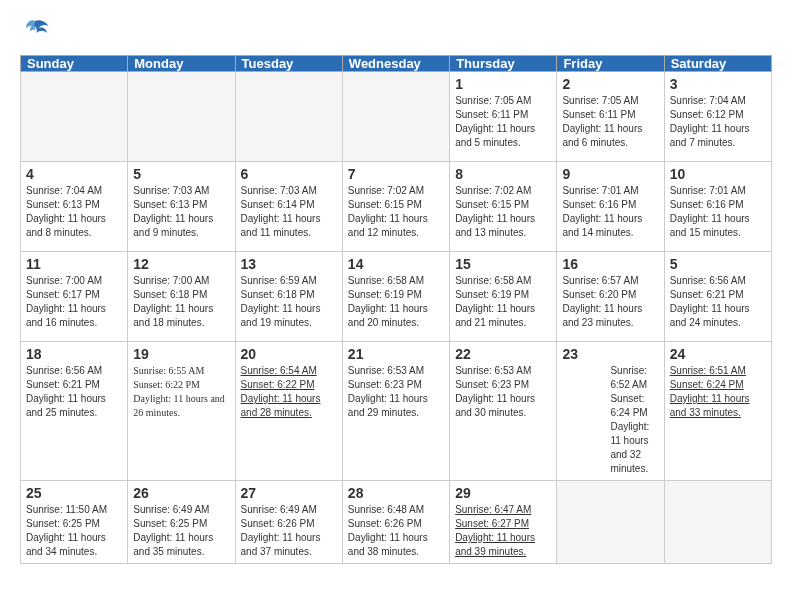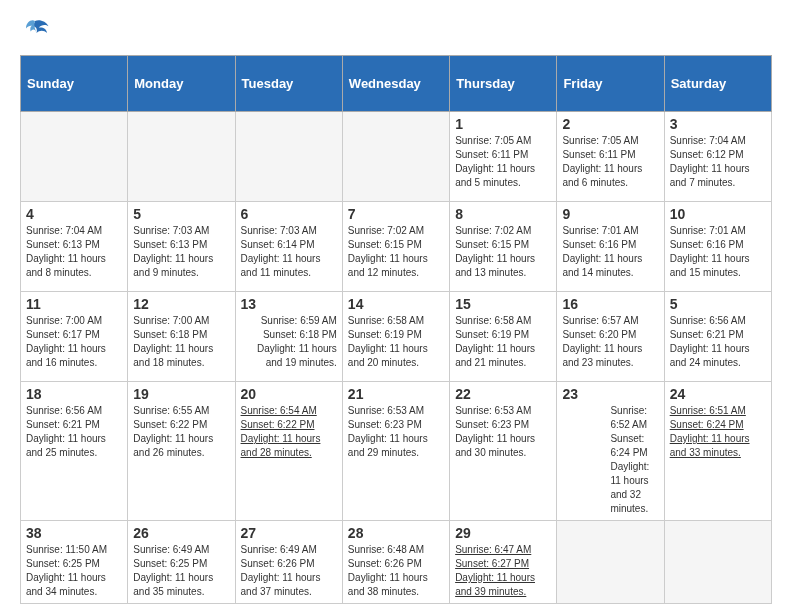--- a/index.html
+++ b/index.html
@@ -8,21 +8,21 @@
     .header { display: flex; justify-content: space-between; align-items: flex-start; margin-bottom: 10px; }
     .logo { display: flex; align-items: center; }
     .logo-text { display: flex; flex-direction: column; line-height: 1.1; }
     .logo-general { font-size: 18px; font-weight: bold; color: #333; }
     .logo-blue { font-size: 18px; font-weight: bold; color: #2a6db5; }
     .logo-bird { width: 30px; height: 30px; }
     .title-area { text-align: right; }
     .month-title { font-size: 36px; color: #333; font-weight: normal; }
     .location { font-size: 16px; color: #555; }
     .calendar { width: 100%; border-collapse: collapse; }
-    .calendar th { background: #2a6db5; color: #fff; text-align: left; padding: 20px 6px; font-size: 13px; border: 1px solid #aaa; }
+    .calendar th { background: #2a6db5; color: #fff; text-align: left; padding: 0 6px; font-size: 13px; border: 1px solid #aaa; }
     .calendar td { border: 1px solid #ccc; vertical-align: top; padding: 4px 5px; width: calc(100%/7); background: #fff; }
     .calendar td.empty { background: #f5f5f5; }
     .day-num { font-size: 14px; font-weight: bold; color: #333; margin-bottom: 2px; }
     .day-info { font-size: 10px; color: #333; line-height: 1.4; }
     tr.week-row td { height: 90px; }
     tr.week-row-last td { height: 80px; }
   </style>
 </head>
 <body>
 
@@ -133,21 +133,21 @@
 Daylight: 11 hours and 16 minutes.</div>
           </td>
           <td>
             <div class="day-num">12</div>
             <div class="day-info" style="white-space: pre-line;">Sunrise: 7:00 AM
 Sunset: 6:18 PM
 Daylight: 11 hours and 18 minutes.</div>
           </td>
           <td>
             <div class="day-num">13</div>
-            <div class="day-info" style="white-space: pre-line; text-align: right;">Sunrise: 6:59 AM
+            <div class="day-info" style="white-space: pre-line;">Sunrise: 6:59 AM
 Sunset: 6:18 PM
 Daylight: 11 hours and 19 minutes.</div>
           </td>
           <td>
             <div class="day-num">14</div>
             <div class="day-info" style="white-space: pre-line;">Sunrise: 6:58 AM
 Sunset: 6:19 PM
 Daylight: 11 hours and 20 minutes.</div>
           </td>
           <td>
@@ -171,21 +171,21 @@
         </tr>
         <tr class="week-row">
           <td>
             <div class="day-num">18</div>
             <div class="day-info" style="white-space: pre-line;">Sunrise: 6:56 AM
 Sunset: 6:21 PM
 Daylight: 11 hours and 25 minutes.</div>
           </td>
           <td>
             <div class="day-num">19</div>
-            <div class="day-info" style="white-space: pre-line;">Sunrise: 6:55 AM
+            <div class="day-info" style="white-space: pre-line; font-family: Liberation Serif, serif;">Sunrise: 6:55 AM
 Sunset: 6:22 PM
 Daylight: 11 hours and 26 minutes.</div>
           </td>
           <td>
             <div class="day-num">20</div>
             <div class="day-info" style="white-space: pre-line; text-decoration: underline;">Sunrise: 6:54 AM
 Sunset: 6:22 PM
 Daylight: 11 hours and 28 minutes.</div>
           </td>
           <td>
@@ -208,21 +208,21 @@
           </td>
           <td>
             <div class="day-num">24</div>
             <div class="day-info" style="white-space: pre-line; text-decoration: underline;">Sunrise: 6:51 AM
 Sunset: 6:24 PM
 Daylight: 11 hours and 33 minutes.</div>
           </td>
         </tr>
         <tr class="week-row-last">
           <td>
-            <div class="day-num">38</div>
+            <div class="day-num">25</div>
             <div class="day-info" style="white-space: pre-line;">Sunrise: 11:50 AM
 Sunset: 6:25 PM
 Daylight: 11 hours and 34 minutes.</div>
           </td>
           <td>
             <div class="day-num">26</div>
             <div class="day-info" style="white-space: pre-line;">Sunrise: 6:49 AM
 Sunset: 6:25 PM
 Daylight: 11 hours and 35 minutes.</div>
           </td>

